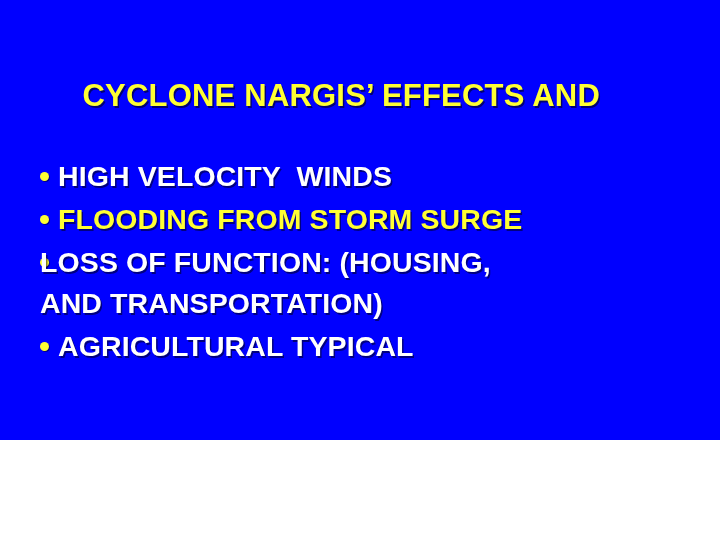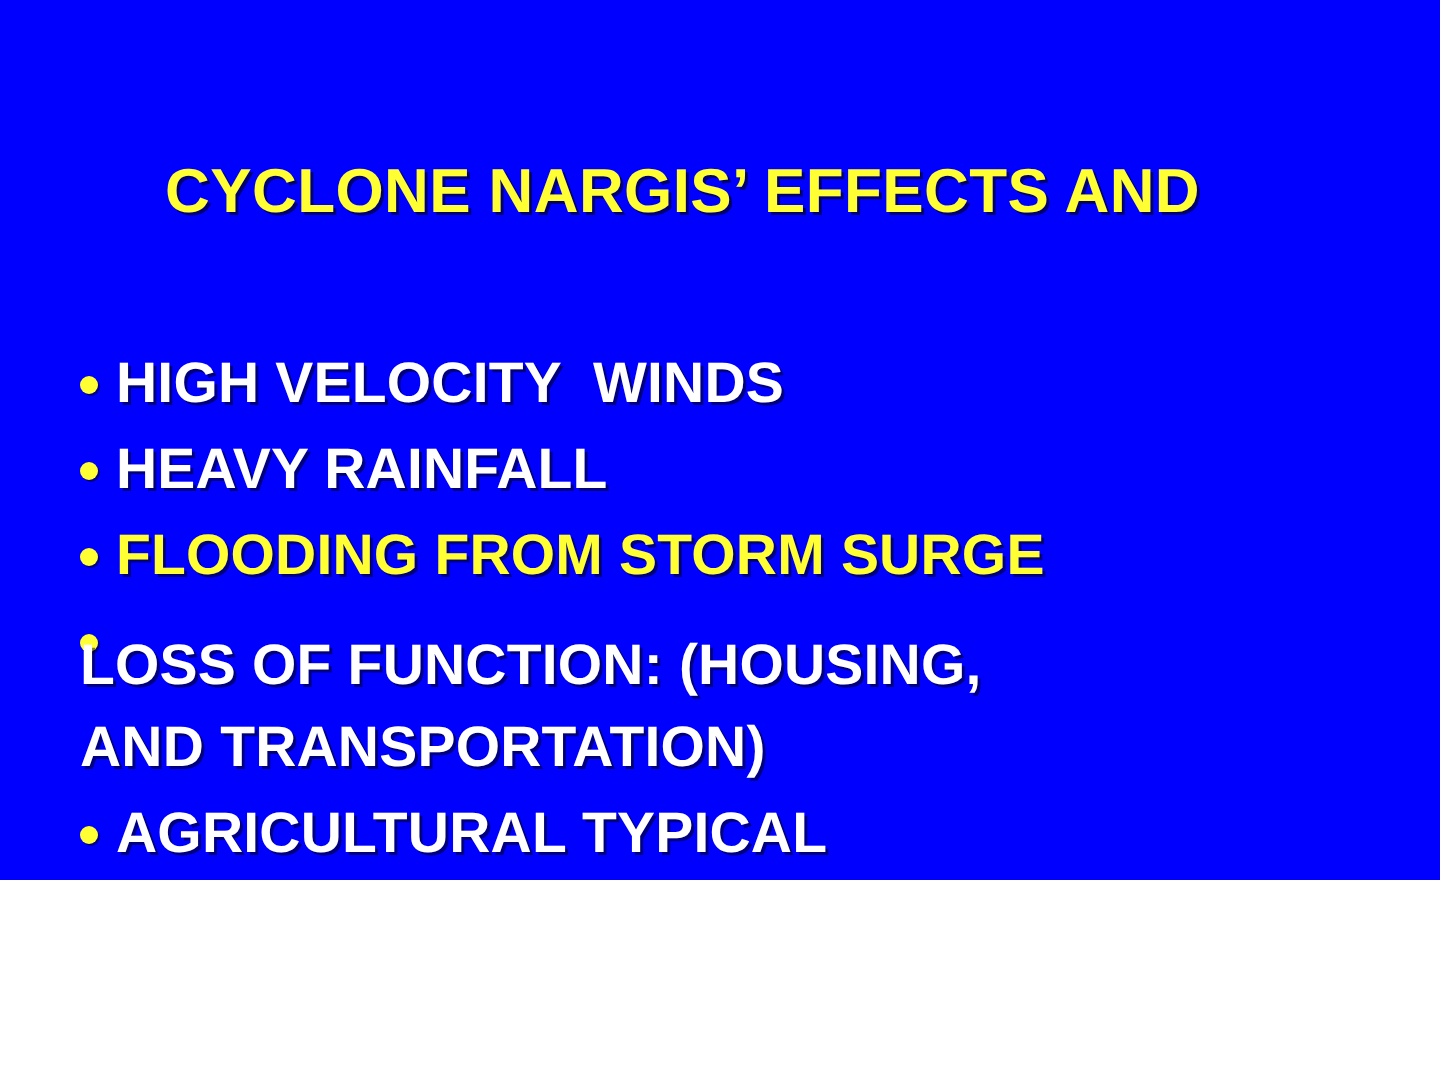--- a/index.html
+++ b/index.html
@@ -38,21 +38,21 @@
     text-shadow: 1.5px 1.5px 0 rgba(0,0,0,0.55);
   }
 
   .t-yellow { color: #ffff33; }
   .t-white  { color: #ffffff; }
 
   
   #bullet-list {
     position: absolute;
     left: 40px;
-    top: 172px;
+    top: 156px;
     width: 668px;
   }
 
   .bullet-row {
     display: flex;
     align-items: flex-start;
     margin-bottom: 2px;
   }
 
   .bullet-dot {
@@ -71,21 +71,20 @@
     font-size: 28.5px;
     font-weight: bold;
     line-height: 41px;
     letter-spacing: 0.1px;
     white-space: pre-wrap;
     text-shadow: 1.5px 1.5px 0 rgba(0,0,0,0.5);
   }
 
   .bullet-text.wrap-pull {
     margin-left: -18px;
-    margin-top: 12px;
   }
 
   .b-white  { color: #ffffff; }
   .b-yellow { color: #ffff33; }
 </style>
 </head>
 <body>
 
 <div id="slide">
 
@@ -95,24 +94,20 @@
     </div>
   </div>
 
   <div id="bullet-list">
 
     <div class="bullet-row">
       <span class="bullet-dot"></span>
       <span class="bullet-text b-white">HIGH VELOCITY  WINDS</span>
     </div>
 
-    <div class="bullet-row">
-      <span class="bullet-dot"></span>
-      <span class="bullet-text b-white">HEAVY RAINFALL</span>
-    </div>
 
     <div class="bullet-row">
       <span class="bullet-dot"></span>
       <span class="bullet-text b-yellow">FLOODING FROM STORM SURGE</span>
     </div>
 
     <div class="bullet-row">
       <span class="bullet-dot"></span>
       <span class="bullet-text b-white wrap-pull">LOSS OF FUNCTION: (HOUSING,
 AND TRANSPORTATION)</span>

